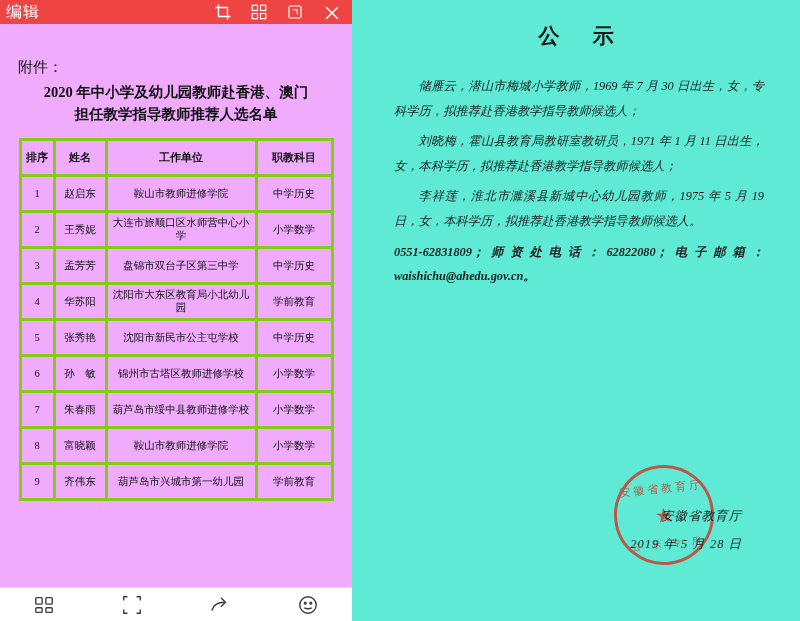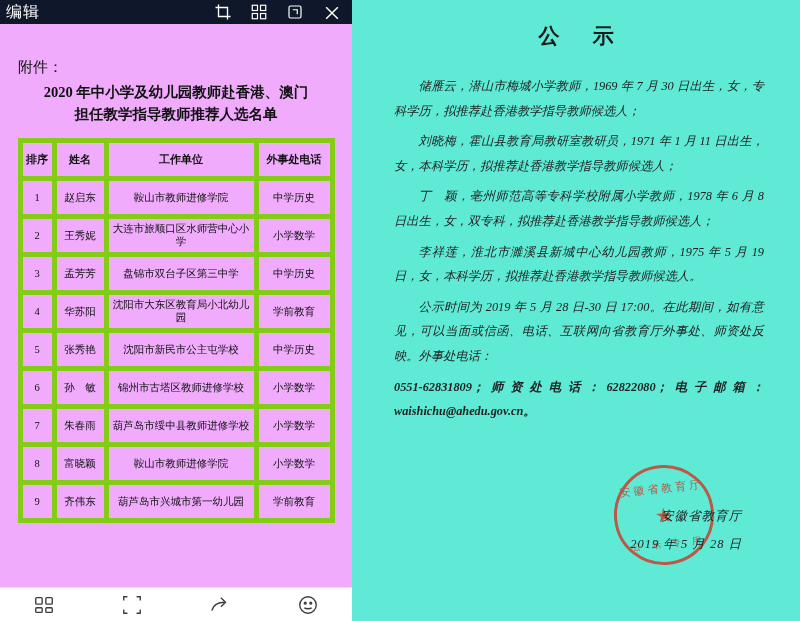--- a/index.html
+++ b/index.html
@@ -27,21 +27,21 @@
     height: 621px;
     background: #ffffff;
     box-sizing: border-box;
   }
   .toolbar {
     position: absolute;
     top: 0;
     left: 0;
     width: 352px;
     height: 24px;
-    background: #0f172a;
+    background: #ef4444;
     display: flex;
     align-items: center;
     padding-left: 6px;
     box-sizing: border-box;
   }
   .toolbar-title {
     color: #ffffff;
     font-size: 16px;
     letter-spacing: 1px;
     flex: 0 0 auto;
@@ -90,21 +90,21 @@
   }
   .doc-title .line2 { display: block; }
 
   table.roster {
     border-collapse: collapse;
     width: 312px;
     margin: 4px auto 0 auto;
     table-layout: fixed;
   }
   table.roster th, table.roster td {
-    border: 5px solid #84cc16;
+    border: 3px solid #84cc16;
     font-family: "Liberation Serif", serif;
     font-size: 10.5px;
     color: #111;
     text-align: center;
     vertical-align: middle;
     height: 33px;
     padding: 0 2px;
     line-height: 1.25;
   }
   table.roster th { font-size: 11px; }
@@ -282,21 +282,21 @@
           <col class="col-idx">
             <col class="col-name">
             <col class="col-unit">
             <col class="col-subj">
         </colgroup>
         <thead>
           <tr>
             <th>排序</th>
             <th>姓名</th>
             <th>工作单位</th>
-            <th>外事处电话</th>
+            <th>职教科目</th>
           </tr>
         </thead>
         <tbody>
           <tr>
             <td>1</td>
             <td>赵启东</td>
             <td>鞍山市教师进修学院</td>
             <td>中学历史</td>
           </tr>
           <tr>
@@ -380,23 +380,21 @@
         </svg>
       </span>
     </div>
   </div>
 
   <div class="right-pane">
     <div class="notice-title">公 示</div>
     <div class="notice-body">
       <p>储雁云，潜山市梅城小学教师，1969 年 7 月 30 日出生，女，专科学历，拟推荐赴香港教学指导教师候选人；</p>
       <p>刘晓梅，霍山县教育局教研室教研员，1971 年 1 月 11 日出生，女，本科学历，拟推荐赴香港教学指导教师候选人；</p>
-      <p>丁　颖，亳州师范高等专科学校附属小学教师，1978 年 6 月 8 日出生，女，双专科，拟推荐赴香港教学指导教师候选人；</p>
       <p>李祥莲，淮北市濉溪县新城中心幼儿园教师，1975 年 5 月 19 日，女，本科学历，拟推荐赴香港教学指导教师候选人。</p>
-      <p>公示时间为 2019 年 5 月 28 日-30 日 17:00。在此期间，如有意见，可以当面或信函、电话、互联网向省教育厅外事处、师资处反映。外事处电话：</p>
       <p class="noindent">0551-62831809；师资处电话：62822080；电子邮箱：waishichu@ahedu.gov.cn。</p>
     </div>
 
     <div class="signature">安徽省教育厅</div>
     <div class="sign-date">2019 年 5 月 28 日</div>
 
     <div class="seal">
       <span class="seal-text-top">安徽省教育厅</span>
       <span class="seal-star">★</span>
       <span class="seal-text-bottom">公　示　专　用</span>

